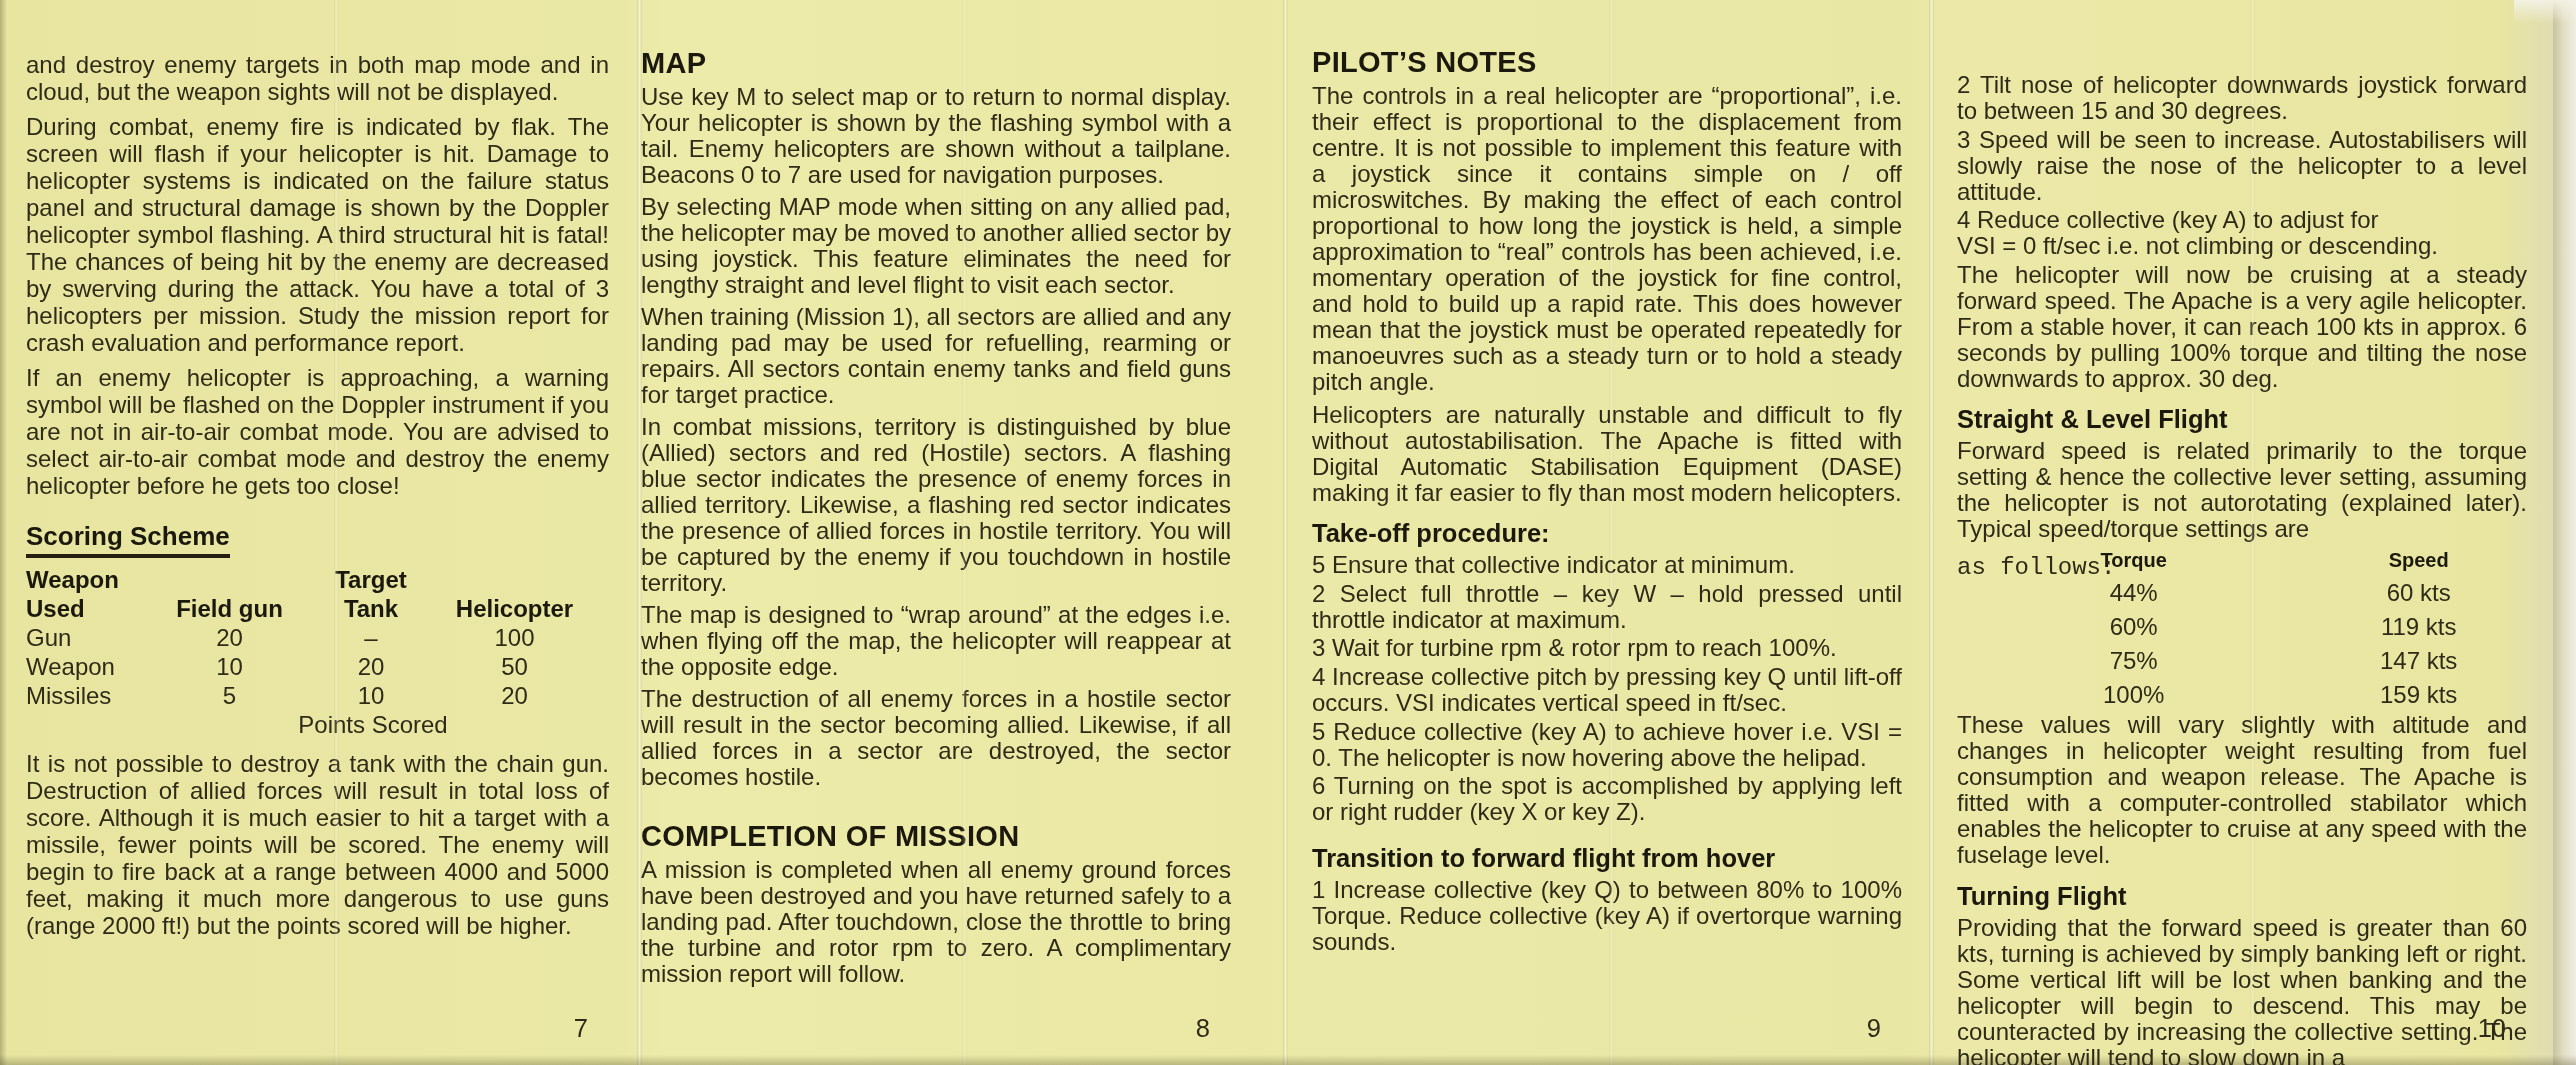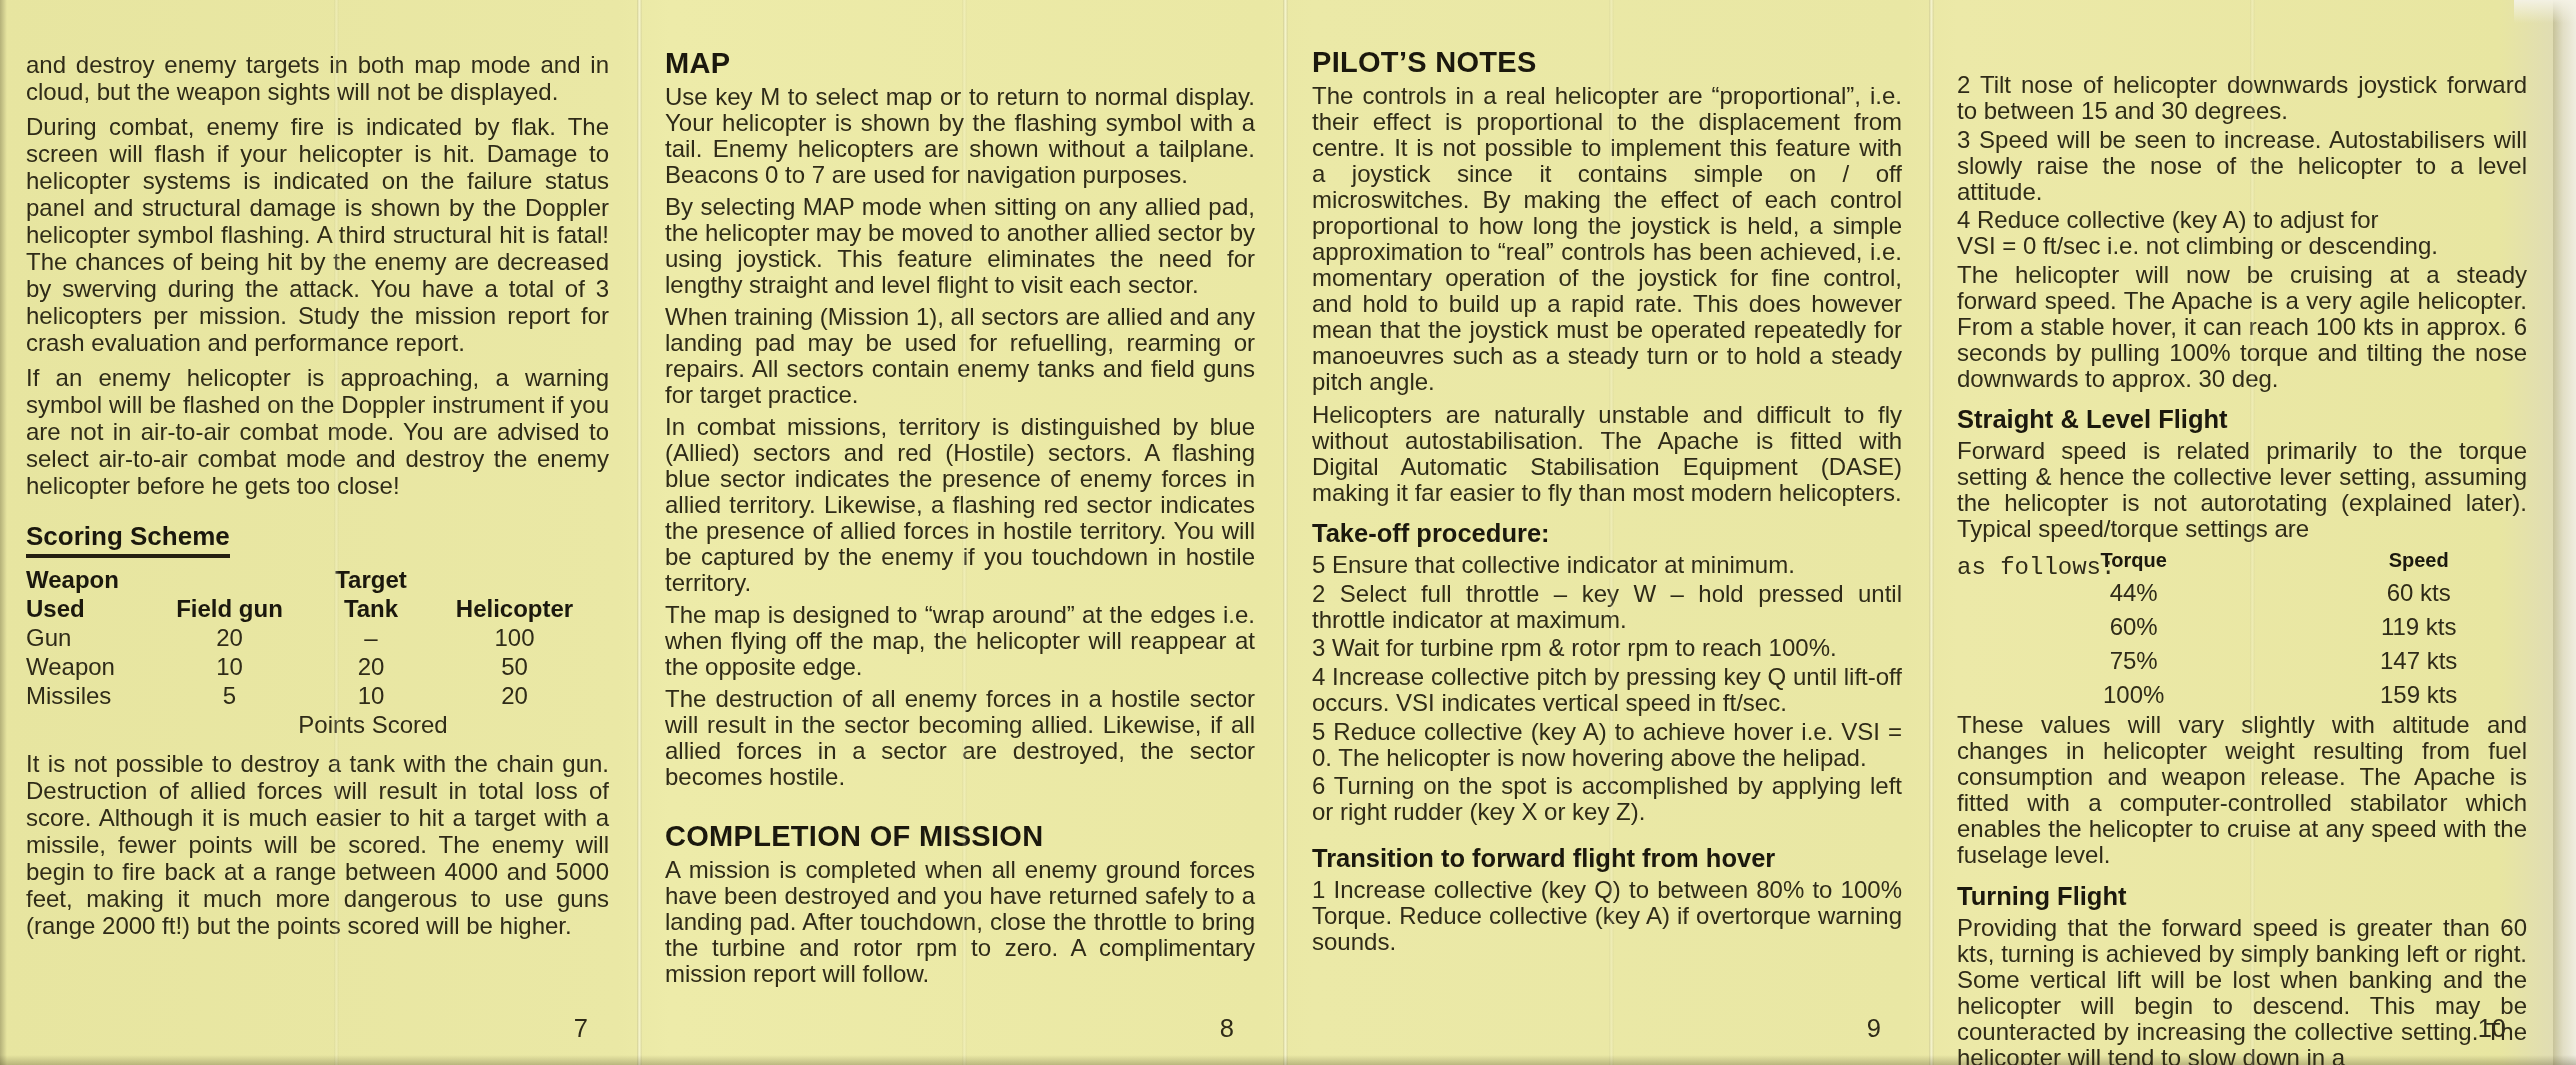--- a/index.html
+++ b/index.html
@@ -3,21 +3,21 @@
 <meta charset="utf-8">
 <style>
   html,body{margin:0;padding:0;background:#6b6b60;}
   .sheet{
     position:relative;width:2576px;height:1066px;overflow:hidden;
     background:linear-gradient(90deg,#e7e5a0 0,#eae8a5 24%,#edeba9 26%,#eae8a4 49%,#ebe9a7 51%,#e9e7a4 74%,#ece9a8 76%,#e8e6a1 97%,#ddd9bb 100%);
     font-family:"Liberation Sans","DejaVu Sans",sans-serif;color:#2f2b18;
   }
   .panel{position:absolute;top:0;height:100%;padding:51px 30px 0 26px;box-sizing:border-box;text-align:justify;overflow:hidden;}
   .p7{left:0;width:639px;}
-  .p8{left:639px;width:646px;padding-top:47px;}
+  .p8{left:615px;width:646px;padding-top:47px;}
   .p9{left:1286px;width:646px;padding-top:46px;}
   .p10{left:1931px;width:626px;padding-top:72px;}
   p{margin:0 0 8px;font-size:24px;line-height:27px;}
   .p8 p{margin-bottom:6.2px;line-height:26px;}
   .p9 p{line-height:26px;margin-bottom:7px;}
   .p10 p{line-height:26px;margin-bottom:7px;}
   p.item{margin-bottom:2.6px;}
   p.tight{margin:0;}
   h2{font-size:29px;line-height:33px;margin:0 0 3.5px;font-weight:700;color:#1b180d;letter-spacing:0.3px;}
   h2.gap{margin-top:30px;}

